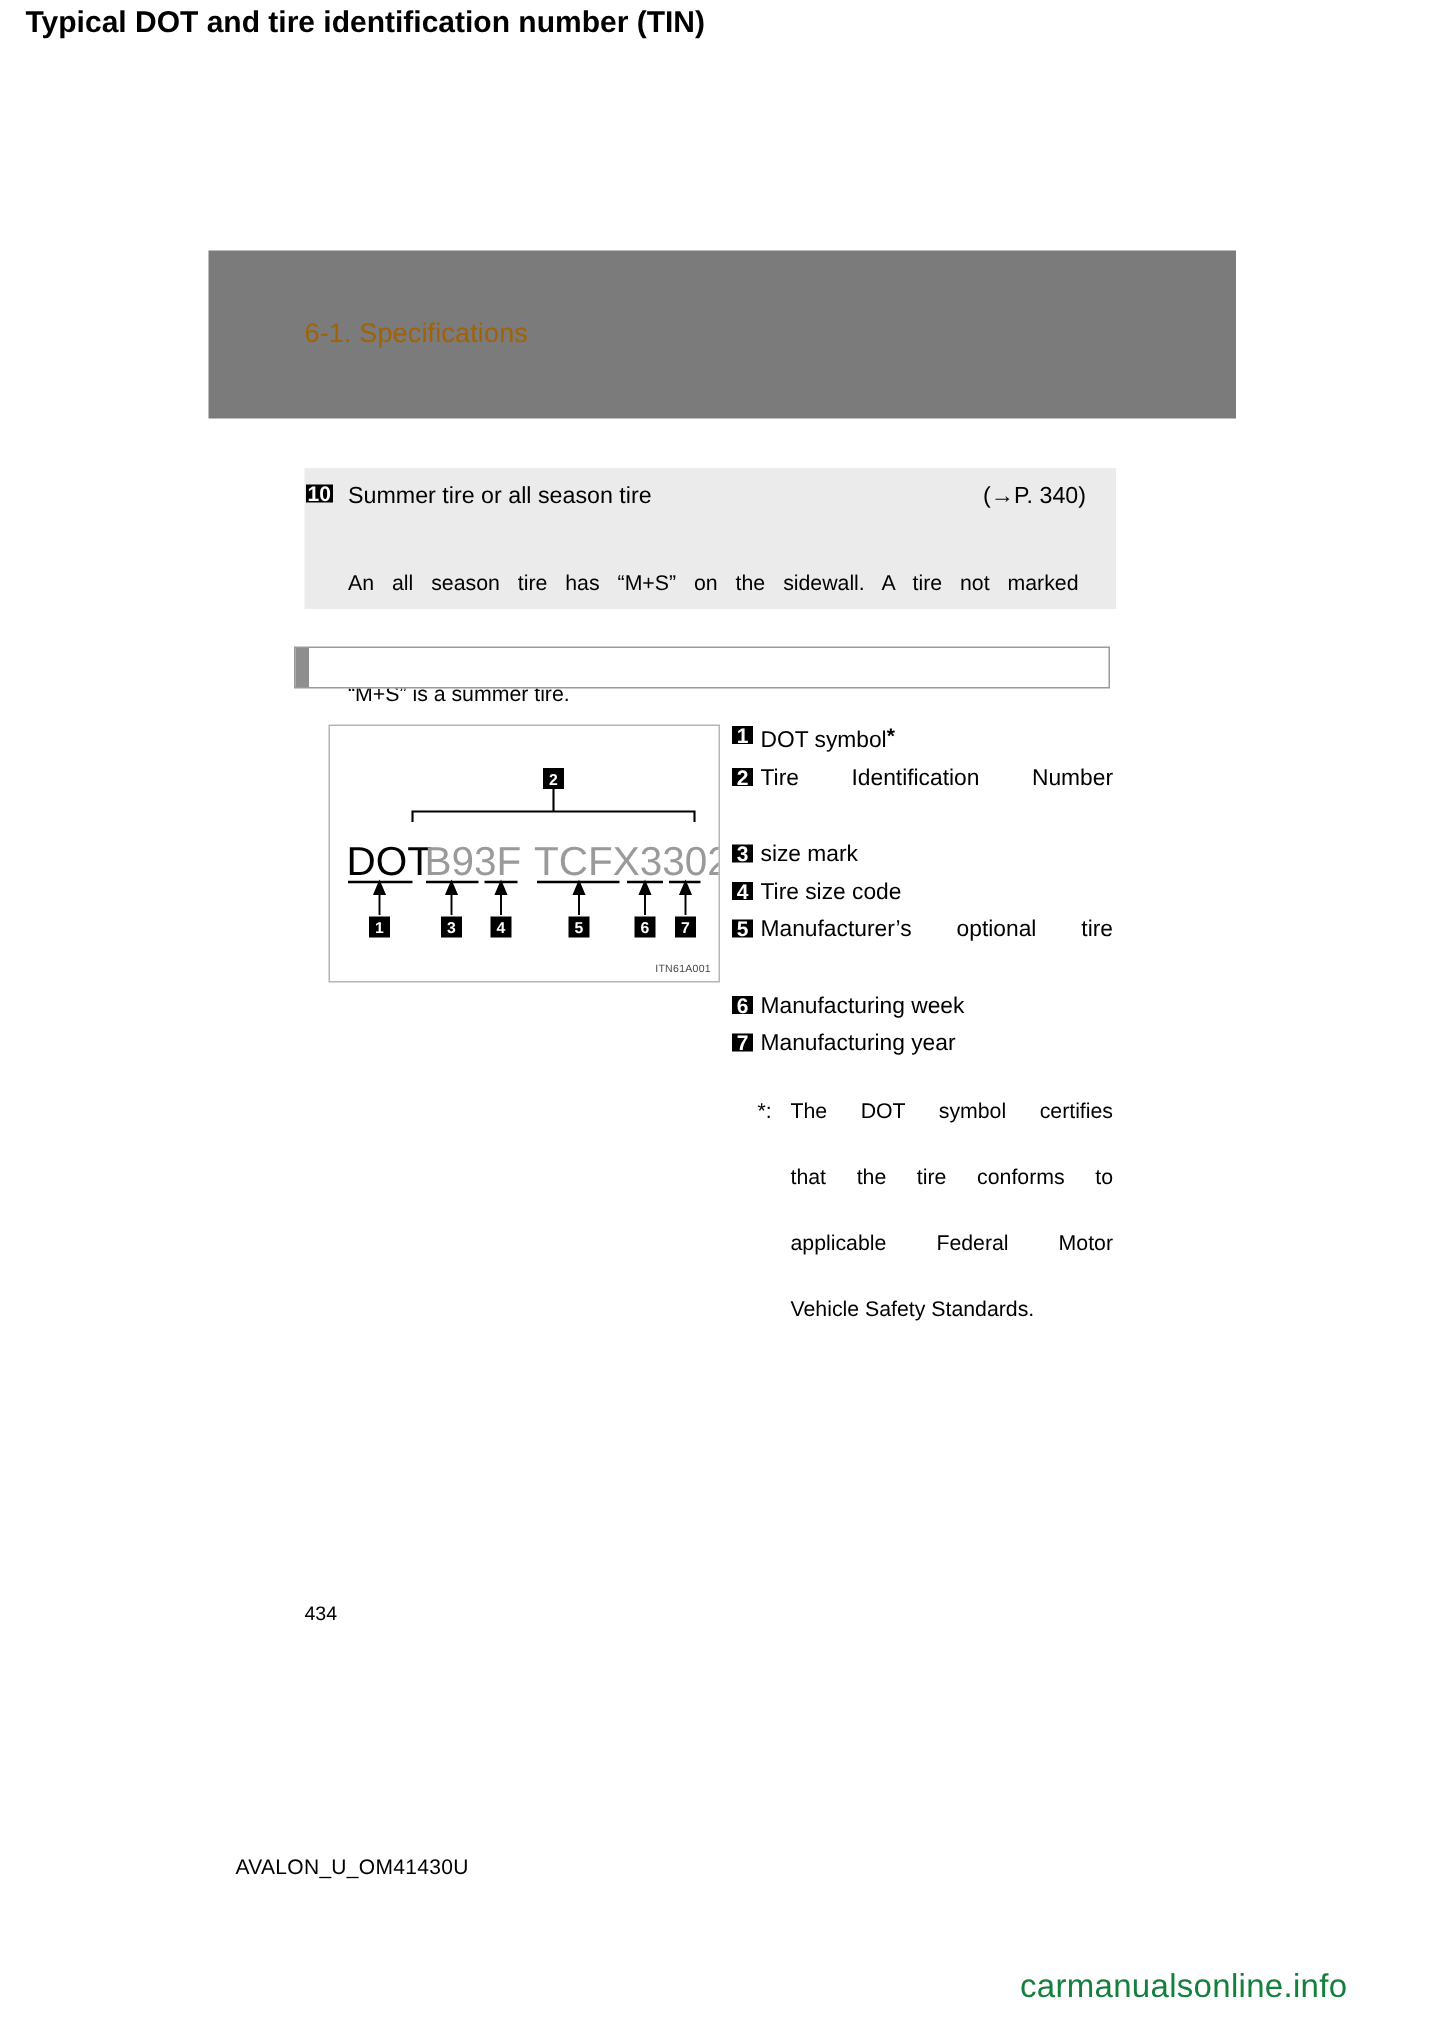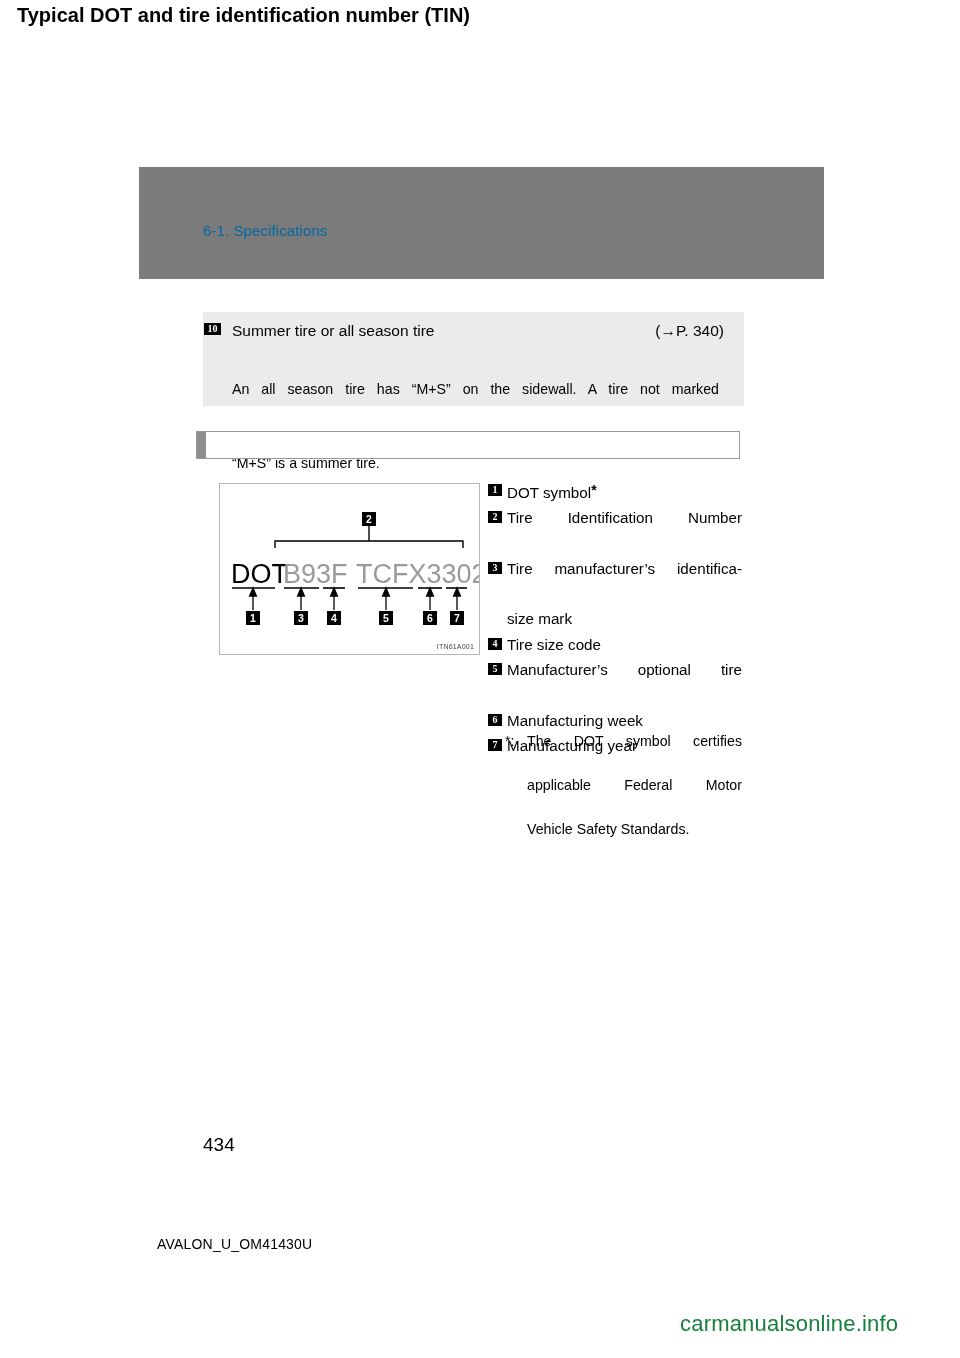--- a/index.html
+++ b/index.html
@@ -21,23 +21,23 @@
     position: absolute;
     left: 139px;
     top: 167px;
     width: 685px;
     height: 112px;
     background: #7b7b7b;
   }
   .header-title {
     position: absolute;
     left: 203px;
-    top: 222px;
-    font-size: 15px;
-    color: #0369a1;
+    top: 212px;
+    font-size: 18px;
+    color: #a16207;
     letter-spacing: 0.1px;
     white-space: nowrap;
   }
 
   
   .callout-box {
     position: absolute;
     left: 203px;
     top: 312px;
     width: 541px;
@@ -76,23 +76,23 @@
     content: "";
     display: inline-block;
     width: 100%;
   }
 
   
   .badge {
     display: inline-block;
     background: #000000;
     color: #ffffff;
-    font-size: 10px;
+    font-size: 14px;
     font-weight: bold;
-    font-family: Liberation Serif, serif;
+    font-family: Liberation Sans, sans-serif;
     line-height: 12px;
     min-width: 12px;
     height: 12px;
     text-align: center;
     vertical-align: 1px;
     padding: 0 1px;
     box-sizing: content-box;
   }
   .badge-10 {
     position: absolute;
@@ -217,22 +217,22 @@
   .footnote-body .just::after {
     content: "";
     display: inline-block;
     width: 100%;
   }
 
   
   .page-number {
     position: absolute;
     left: 203px;
-    top: 1134px;
-    font-size: 19px;
+    top: 1068px;
+    font-size: 13px;
   }
   .doc-code {
     position: absolute;
     left: 157px;
     top: 1236px;
     font-size: 14px;
     letter-spacing: 0.2px;
   }
   .watermark {
     position: absolute;
@@ -324,21 +324,20 @@
     <span class="txt"><span>DOT symbol</span><span class="star">*</span></span>
   </div>
 
   <div class="list-item">
     <span class="badge badge-n">2</span>
     <span class="just">Tire Identification Number</span>
   </div>
 
   <div class="list-item">
     <span class="badge badge-n">3</span>
-    <span class="just">Tire manufacturer’s identifica-</span>
     <span class="txt">size mark</span>
   </div>
 
   <div class="list-item">
     <span class="badge badge-n">4</span>
     <span class="txt">Tire size code</span>
   </div>
 
   <div class="list-item">
     <span class="badge badge-n">5</span>
@@ -354,20 +353,21 @@
     <span class="badge badge-n">7</span>
     <span class="txt">Manufacturing year</span>
   </div>
 
 </div>
 
 <div class="footnote">
   <span class="footnote-mark">*:</span>
   <div class="footnote-body">
     <span class="just">The DOT symbol certifies</span>
+    <span class="just">that the tire conforms to</span>
     <span class="just">applicable Federal Motor</span>
     <span>Vehicle Safety Standards.</span>
   </div>
 </div>
 
 <div class="page-number">434</div>
 <div class="doc-code">AVALON_U_OM41430U</div>
 <div class="watermark">carmanualsonline.info</div>
 
 </body></html>

